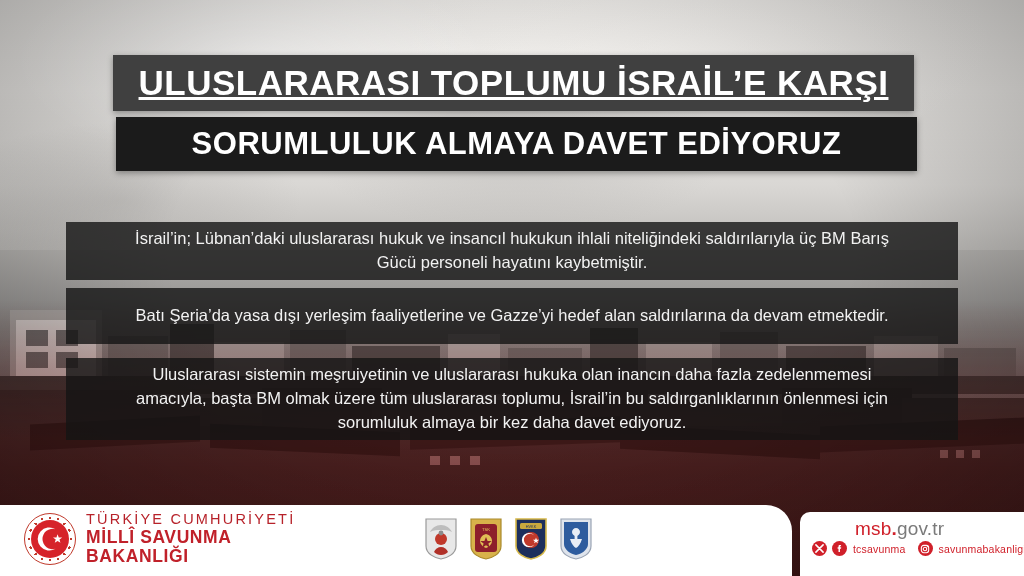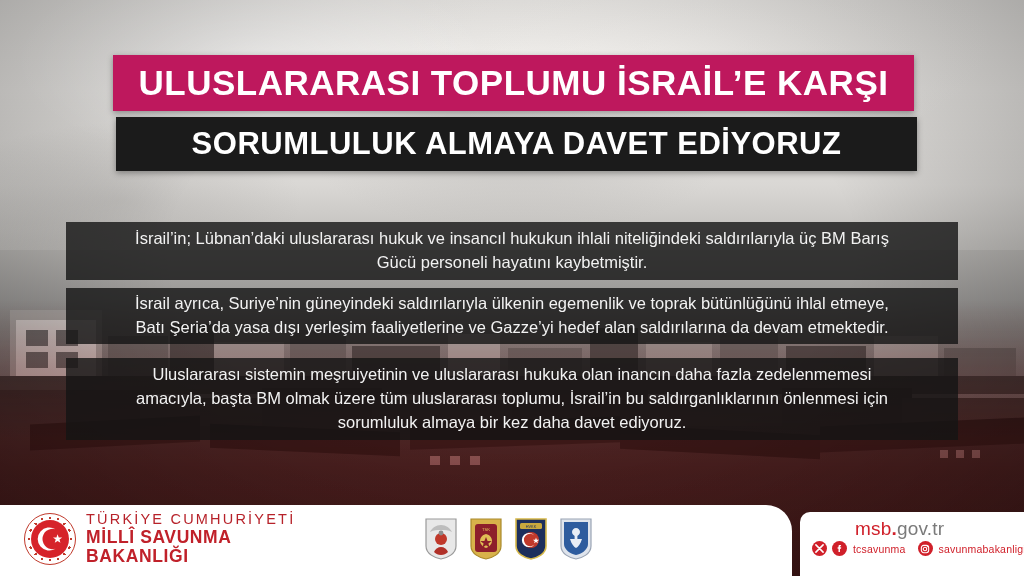--- a/index.html
+++ b/index.html
@@ -50,23 +50,24 @@
     position:absolute;inset:0;
     background:radial-gradient(ellipse 760px 430px at 512px 250px, rgba(0,0,0,0) 45%, rgba(0,0,0,.35) 100%);
   }
 
   
   .hl{
     position:absolute;display:flex;align-items:center;justify-content:center;
     color:#fff;font-weight:bold;letter-spacing:.5px;white-space:nowrap;
   }
   .hl1{
-    left:113px;top:55px;width:801px;height:56px;background:#be185d;
+    left:113px;top:55px;width:801px;height:56px;background:#404040;
     font-size:35px;
     box-shadow:0 2px 6px rgba(0,0,0,.35);
+    text-decoration:underline;
   }
   .hl2{
     left:116px;top:117px;width:801px;height:54px;background:#1b1b1b;
     font-size:31px;
     box-shadow:0 2px 6px rgba(0,0,0,.35);
   }
 
   
   .panel{
     position:absolute;left:66px;width:892px;
@@ -201,21 +202,20 @@
   </div>
   <div class="hl hl2">
     <span>SORUMLULUK ALMAYA DAVET EDİYORUZ</span>
   </div>
 
   <div class="panel p1">
     <span class="ln">İsrail’in; Lübnan’daki uluslararası hukuk ve insancıl hukukun ihlali niteliğindeki saldırılarıyla üç BM Barış</span>
     <span class="ln">Gücü personeli hayatını kaybetmiştir.</span>
   </div>
   <div class="panel p2">
-    <span class="ln">İsrail ayrıca, Suriye’nin güneyindeki saldırılarıyla ülkenin egemenlik ve toprak bütünlüğünü ihlal etmeye,</span>
     <span class="ln">Batı Şeria’da yasa dışı yerleşim faaliyetlerine ve Gazze’yi hedef alan saldırılarına da devam etmektedir.</span>
   </div>
   <div class="panel p3">
     <span class="ln">Uluslararası sistemin meşruiyetinin ve uluslararası hukuka olan inancın daha fazla zedelenmemesi</span>
     <span class="ln">amacıyla, başta BM olmak üzere tüm uluslararası toplumu, İsrail’in bu saldırganlıklarının önlenmesi için</span>
     <span class="ln">sorumluluk almaya bir kez daha davet ediyoruz.</span>
   </div>
 
   <div class="footL"></div>
   <div class="footR"></div>

